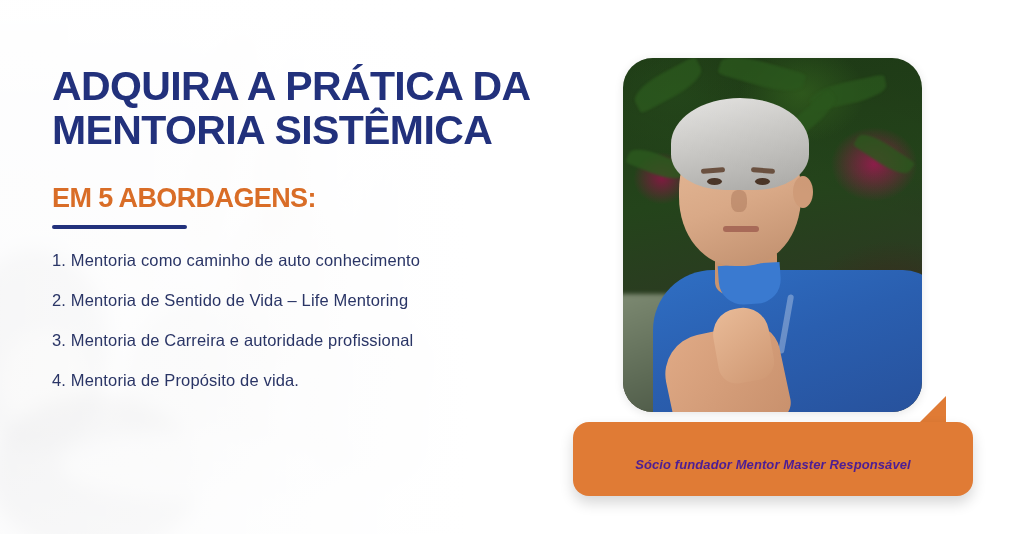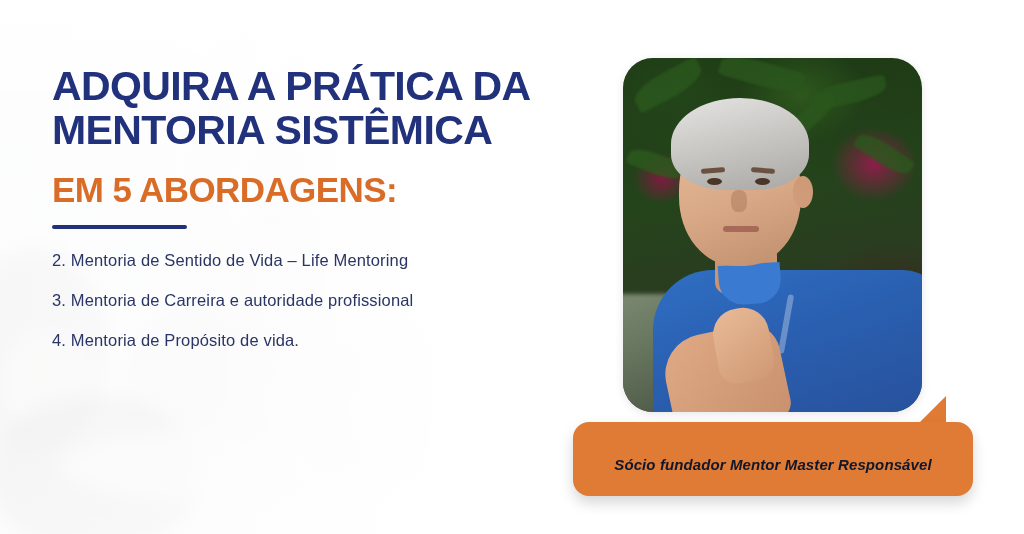--- a/index.html
+++ b/index.html
@@ -94,25 +94,25 @@
   .headline .l2 {
     color: #22317c;
     font-size: 41px;
     font-weight: 700;
     letter-spacing: -0.6px;
     line-height: 44px;
     white-space: nowrap;
   }
   .headline .l3 {
     color: #d96d27;
-    font-size: 35px;
+    font-size: 27px;
     font-weight: 700;
     letter-spacing: -0.6px;
     line-height: 44px;
-    margin-top: 16px;
+    margin-top: 24px;
     white-space: nowrap;
   }
 
   .divider {
     position: absolute;
     left: 0;
     top: 225px;
     width: 135px;
     height: 4px;
     background: #22317c;
@@ -335,22 +335,22 @@
     justify-content: center;
   }
   .banner .name {
     color: #22317c;
     font-size: 22px;
     font-weight: 700;
     letter-spacing: 0.2px;
     line-height: 26px;
   }
   .banner .role {
-    color: #0f172a;
-    font-size: 15px;
+    color: #4c1d95;
+    font-size: 13px;
     font-style: italic;
     font-weight: 600;
     letter-spacing: 0.1px;
     line-height: 20px;
     margin-top: 12px;
   }
 </style>
 </head>
 <body>
 
@@ -378,20 +378,21 @@
 
     <div class="headline">
       <div class="l1">ADQUIRA A PRÁTICA DA</div>
       <div class="l2">MENTORIA SISTÊMICA</div>
       <div class="l3">EM 5 ABORDAGENS:</div>
     </div>
 
     <div class="divider"></div>
 
     <div class="bullets">
+      <div class="bullet">1. Mentoria como caminho de auto conhecimento</div>
       <div class="bullet">2. Mentoria de Sentido de Vida – Life Mentoring</div>
       <div class="bullet">3. Mentoria de Carreira e autoridade profissional</div>
       <div class="bullet">4. Mentoria de Propósito de vida.</div>
     </div>
 
   </div>
 
   <div class="portrait">
     <div class="foliage"></div>
     <div class="leaf lf1"></div>

